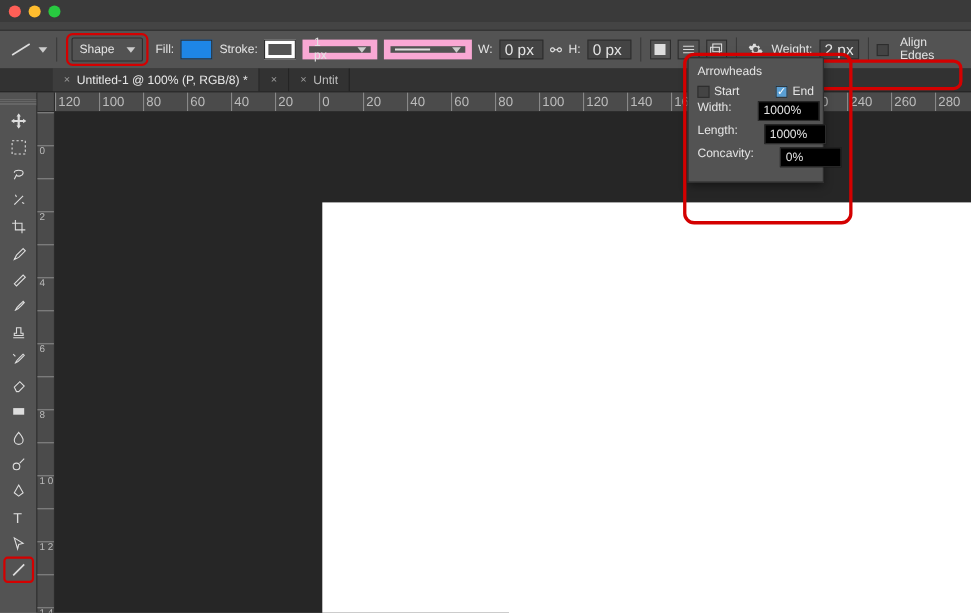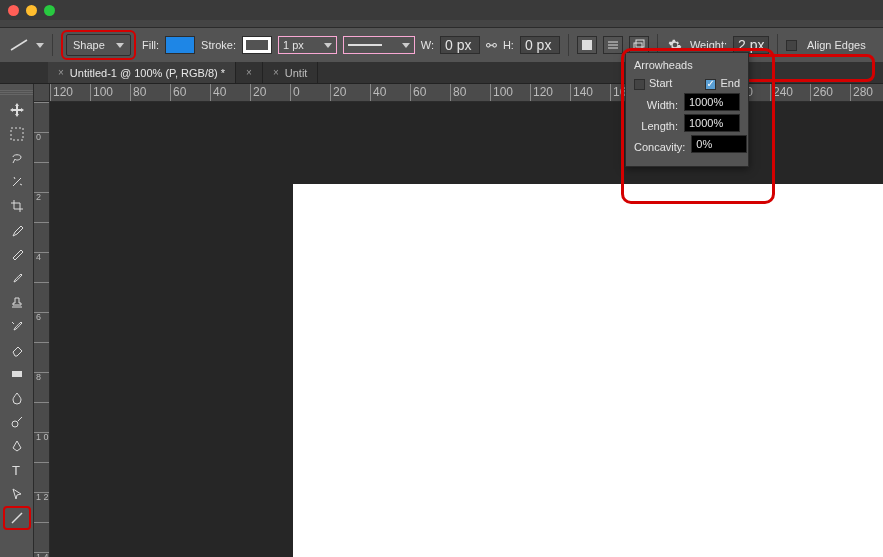--- a/index.html
+++ b/index.html
@@ -17,21 +17,21 @@
 
 .options-bar { height: 34px; background: #535353; display: flex; align-items: center; padding: 0 8px; gap: 6px; color: #e4e4e4; position: relative; }
 .options-bar .divider { width:1px; height:22px; background:#3a3a3a; margin: 0 2px;}
 .line-tool-icon { width: 22px; height: 16px; display:flex; align-items:center; justify-content:center;}
 .shape-dd { background:#525252; border:1px solid #2d2d2d; height:22px; width:65px; display:flex; align-items:center; justify-content:space-between; padding:0 6px; border-radius:2px;}
 .shape-dd-wrap { border:2px solid #d40000; border-radius:6px; padding:2px 3px;}
 .sw { width:30px; height:18px; border:1px solid #2d2d2d; display:inline-block;}
 .sw-fill { background:#1e86e6;}
 .sw-stroke { background:#fff; position:relative;}
 .sw-stroke::after{content:"";position:absolute;inset:3px;background:#535353;}
-.dd { background:#525252;border:1px solid #f9a8d4;height:18px;display:flex;align-items:center;padding:0 4px;gap:20px;min-width:44px;justify-content:space-between;}
+.dd { background:#525252;border:6px solid #f9a8d4;height:18px;display:flex;align-items:center;padding:0 4px;gap:20px;min-width:44px;justify-content:space-between;}
 .dd-line { min-width:56px; }
 .lbl { font-size:11px; color:#e4e4e4;}
 .inp { background:#444;border:1px solid #2d2d2d;color:#e4e4e4;height:18px;padding:0 4px;width:40px;font-size:14px;}
 .chain { font-size:13px; color:#e4e4e4; }
 .pathop { width:20px;height:18px;border:1px solid #2d2d2d;display:flex;align-items:center;justify-content:center;}
 .gear { width:18px;height:18px;display:flex;align-items:center;justify-content:center;}
 .chk { width:11px;height:11px;border:1px solid #2d2d2d;background:#444;display:inline-block;vertical-align:middle;margin-right:4px;}
 .chk.checked{background:#5a9fd4;position:relative;}
 .chk.checked::after{content:"✓";position:absolute;top:-2px;left:0;font-size:10px;color:#fff;}
 
@@ -52,21 +52,21 @@
 .ruler-h .tick span{position:absolute;left:2px;top:1px;}
 .ruler-v{position:absolute;top:18px;left:0;width:16px;bottom:0;background:#4b4b4b;border-right:1px solid #2b2b2b;}
 .ruler-v .vt{height:30px;font-size:9px;color:#bbb;border-top:1px solid #888;writing-mode:horizontal-tb;padding-left:2px;line-height:1;}
 .ruler-corner{position:absolute;top:0;left:0;width:16px;height:18px;background:#4b4b4b;border-right:1px solid #2b2b2b;border-bottom:1px solid #2b2b2b;}
 .viewport{position:absolute;top:18px;left:16px;right:0;bottom:0;background:#262626;}
 .canvas{position:absolute;left:243px;top:82px;width:620px;height:400px;background:#fff;}
 
 .popover{position:absolute;top:24px;left:625px;width:124px;background:#535353;border:1px solid #2b2b2b;box-shadow:0 2px 8px rgba(0,0,0,.5);padding:6px 8px 10px;z-index:50;}
 .popover-wrap{position:absolute;top:20px;left:621px;width:154px;height:156px;border:3px solid #d40000;border-radius:10px;z-index:51;pointer-events:none;}
 .pop-title{font-size:11px;color:#e4e4e4;margin-bottom:6px;}
-.pop-row{display:flex;align-items:flex-end;gap:6px;margin:3px 0;}
+.pop-row{display:flex;align-items:flex-start;gap:24px;margin:3px 0;}
 .pop-row.two{justify-content:space-between;}
 .pop-lbl{text-align:right;width:60px;font-size:11px;color:#e4e4e4;}
 .pop-inp{background:#000000;border:1px solid #2b2b2b;color:#e4e4e4;height:18px;width:56px;font-size:11px;padding:0 4px;}
 
 .chev{width:0;height:0;border-left:4px solid transparent;border-right:4px solid transparent;border-top:5px solid #ccc;display:inline-block;}
 .right-highlight{position:absolute;top:26px;left:627px;width:248px;height:28px;border:3px solid #d40000;border-radius:8px;pointer-events:none;z-index:5;}
 </style>
 </head>
 <body>
 

